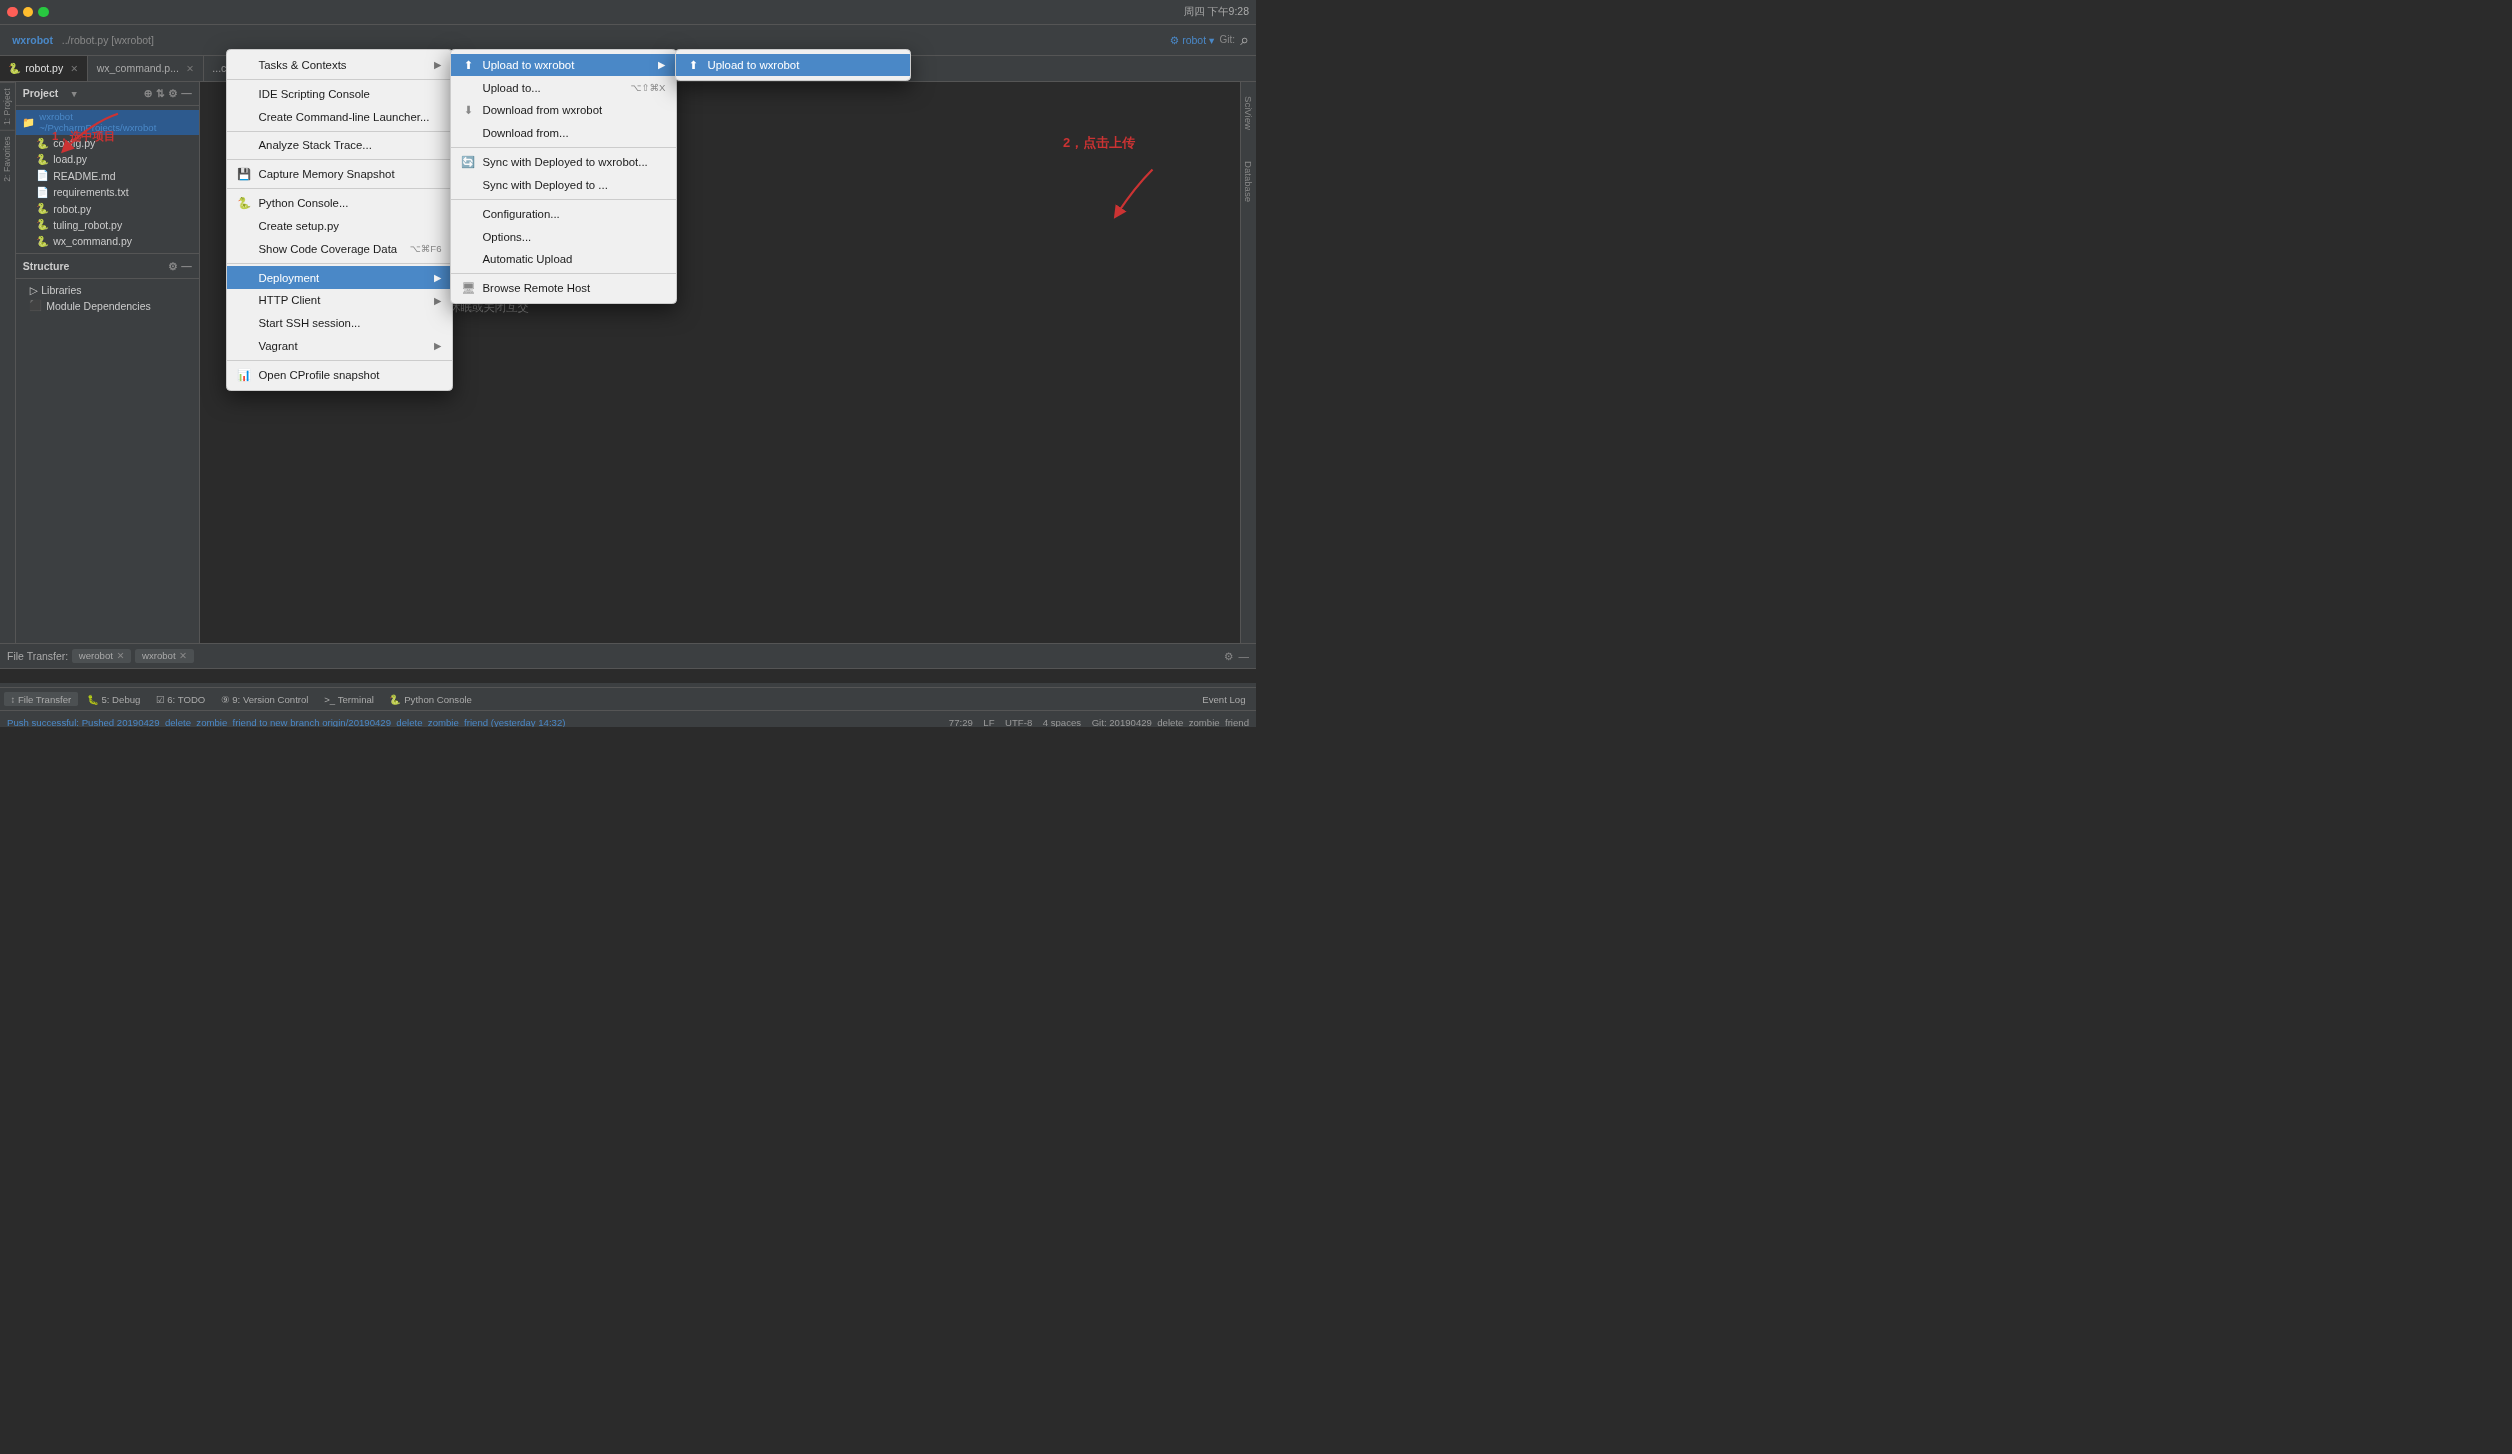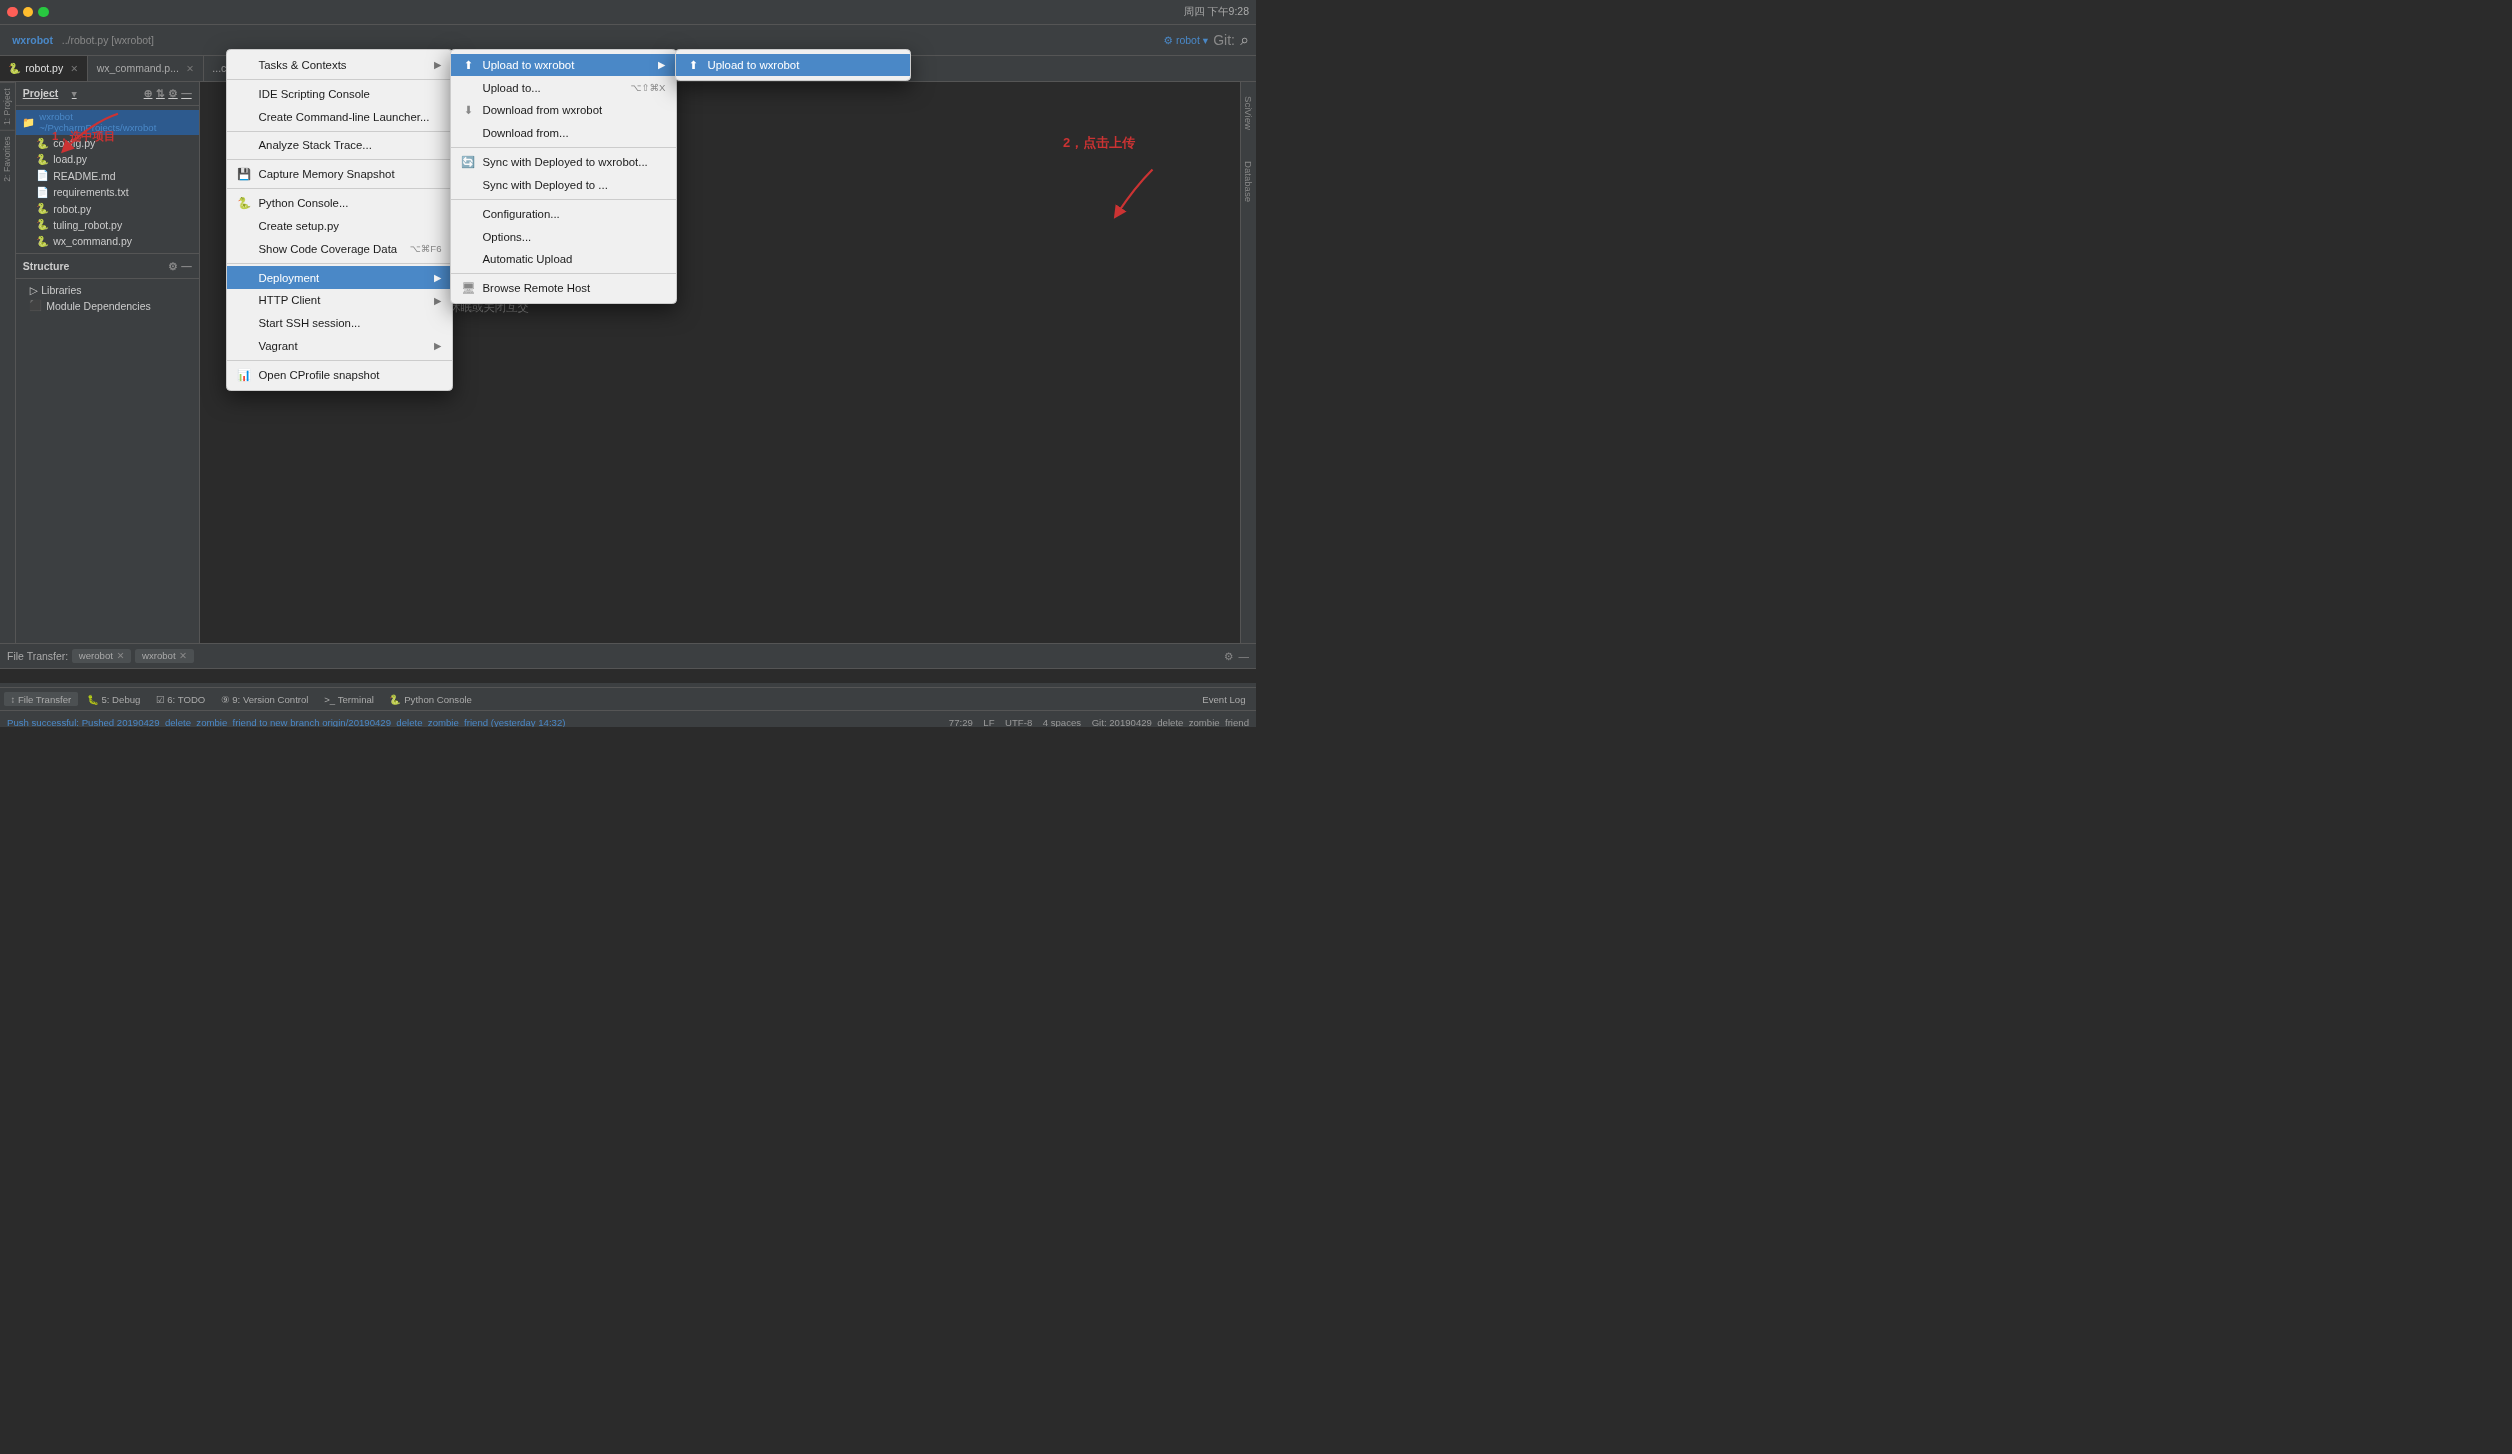--- a/index.html
+++ b/index.html
@@ -118,21 +118,20 @@
     .sidebar-header {
       height: 24.5px;
       display: flex;
       align-items: center;
       padding: 0 7px;
       font-size: 10.5px;
       font-weight: bold;
       color: #ccc;
       border-bottom: 0.9px solid #555;
       gap: 10px;
-      text-decoration: underline;
     }
     .sidebar-header-icons {
       margin-left: auto;
       display: flex;
       gap: 3.5px;
     }
     .sidebar-tree {
       padding: 3.5px 0;
       font-size: 10.5px;
     }
@@ -406,21 +405,21 @@
   </div>
 </div>
 
 <div class="toolbar">
   <div class="toolbar-left">
     <span style="color:#4a88c7;font-size:10.5px;font-weight:bold;padding:0 5.2px;">wxrobot</span>
     <span style="color:#888;font-size:10.5px;">../robot.py [wxrobot]</span>
   </div>
   <div class="toolbar-right">
     <span style="color:#4a88c7;font-size:10.5px;">⚙ robot ▾</span>
-    <span style="color:#888;font-size:14px;">Git:</span>
+    <span style="color:#888;font-size:10px;">Git:</span>
     <span style="color:#aaa;font-size:15.7px;cursor:pointer">⌕</span>
   </div>
 </div>
 
 <div class="tab-bar">
   <div class="tab active">
     <span>🐍</span>
     <span>robot.py</span>
     <span class="tab-close">✕</span>
   </div>

